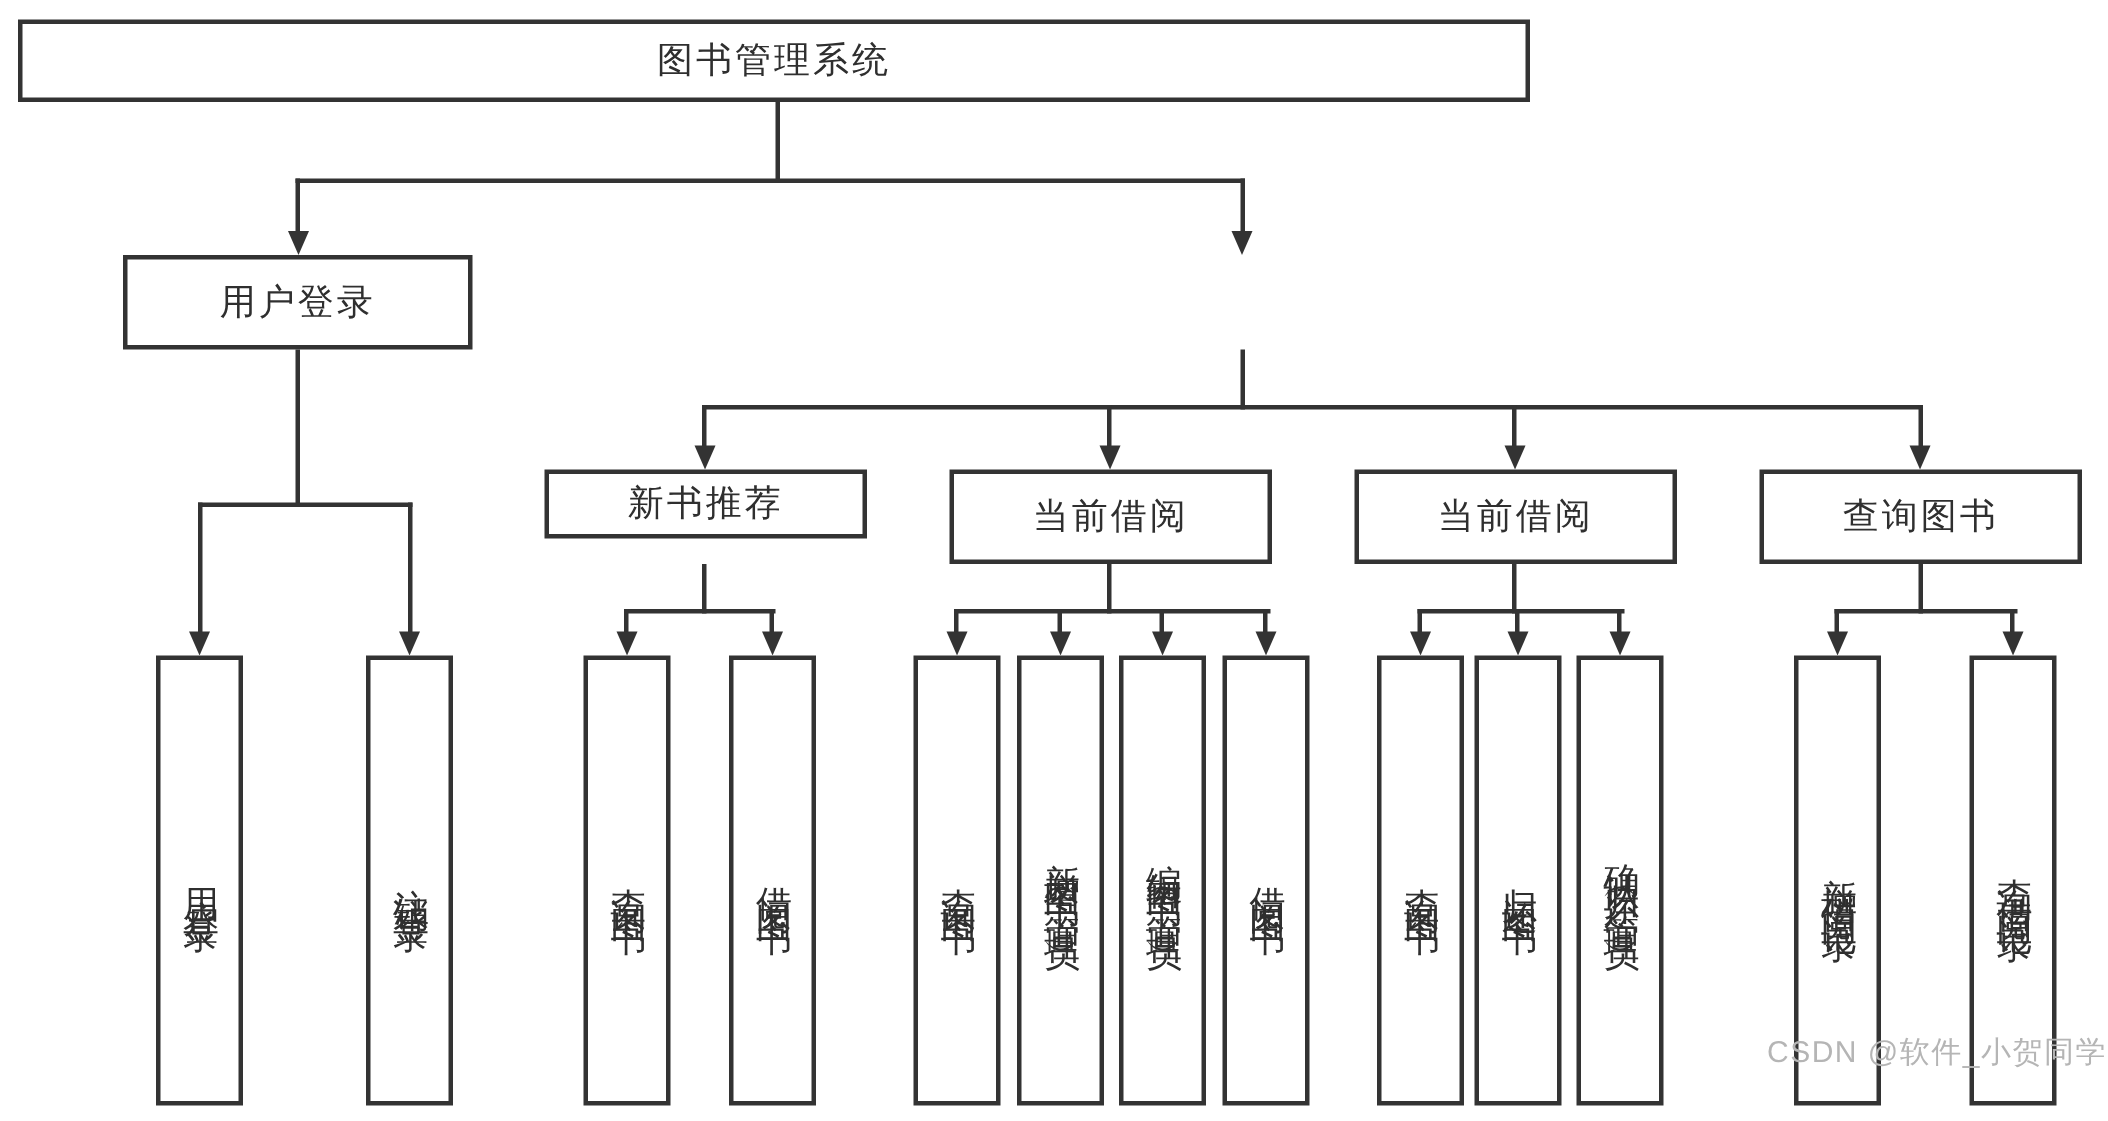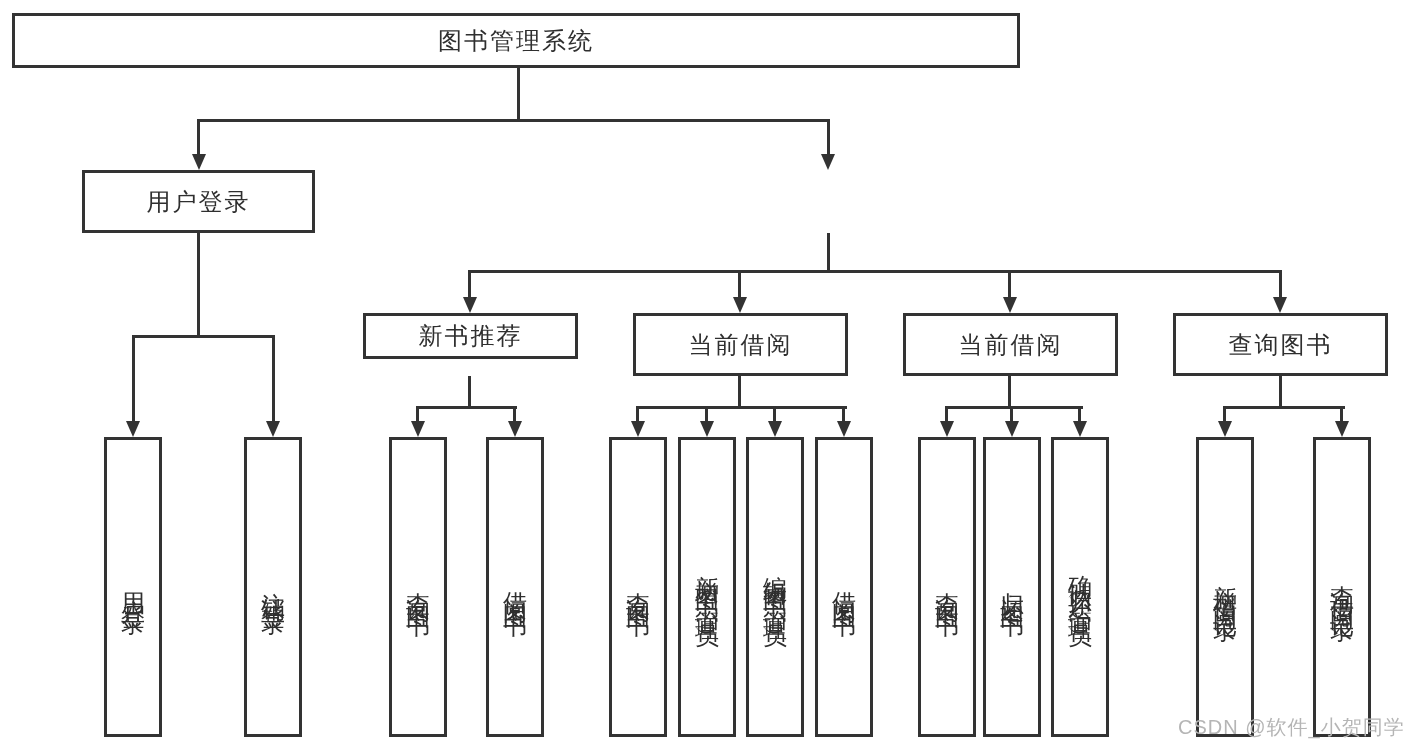--- a/index.html
+++ b/index.html
@@ -26,21 +26,21 @@
   }
   .hline,.vline{position:absolute;background:var(--line);}
   .hline{height:3px;}
   .vline{width:3px;}
   .tri{
     position:absolute;width:0;height:0;
     border-left:7px solid transparent;border-right:7px solid transparent;
     border-top:16px solid var(--line);
   }
   .watermark{
-    position:absolute;left:1178px;top:714px;z-index:10;
+    position:absolute;left:1178px;top:688px;z-index:10;
     color:var(--watermark);font-size:20px;letter-spacing:1px;white-space:nowrap;text-align:center;
   }
 </style>
 </head>
 <body>
 
 <div class="canvas">
 
   <div class="box" style="left:12px;top:13px;width:1008px;height:55px;">
     <span class="lbl">图书管理系统</span>

